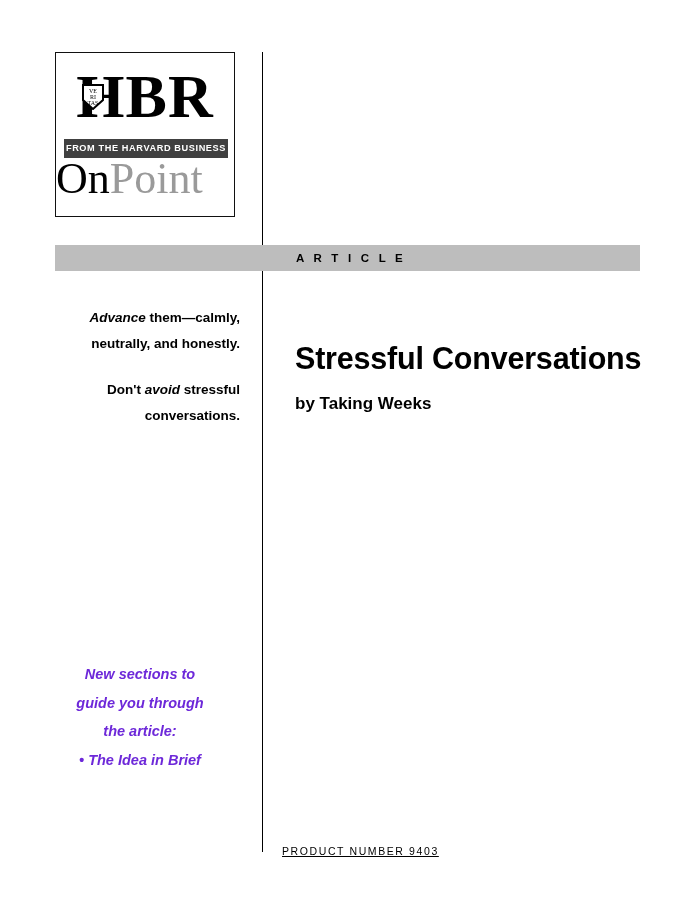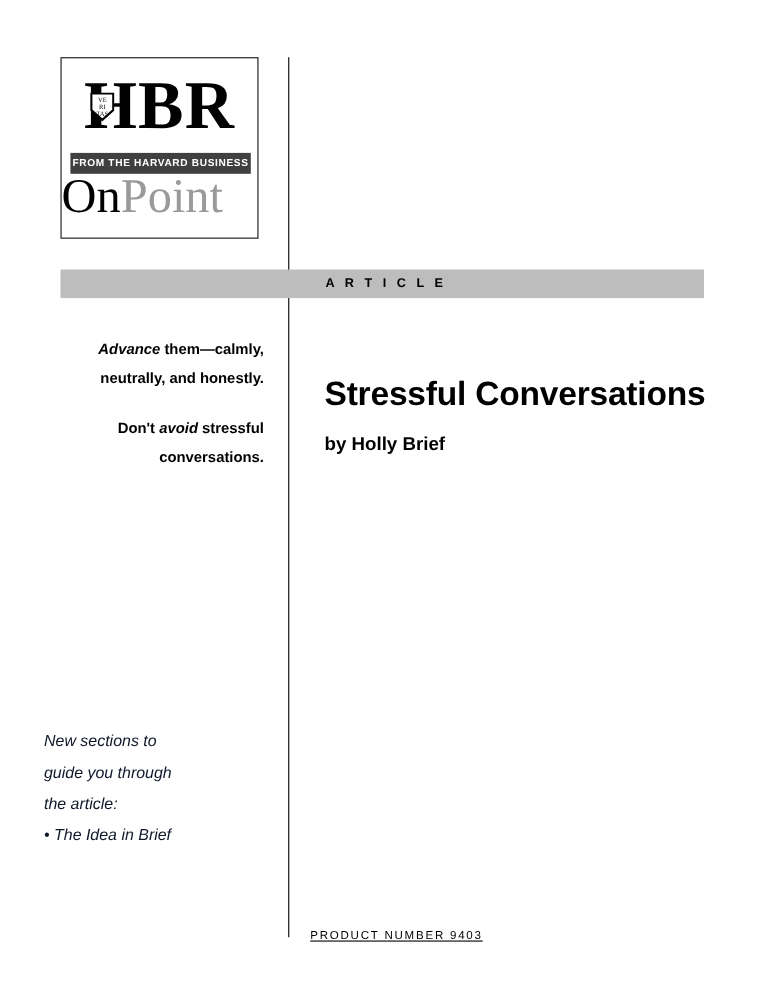--- a/index.html
+++ b/index.html
@@ -124,27 +124,27 @@
     color: #000;
   }
   .left-col p { margin: 0 0 20px 0; }
   .left-col em { font-style: italic; }
 
   .left-col-lower {
     position: absolute;
     left: 40px;
     top: 660px;
     width: 200px;
-    text-align: left;
-    font-family: "Liberation Sans", sans-serif;
-    font-weight: normal;
+    text-align: center;
+    font-family: "Liberation Sans", sans-serif;
+    font-weight: bold;
     font-style: italic;
     font-size: 14.5px;
     line-height: 28.5px;
-    color: #0f172a;
+    color: #6d28d9;
   }
   .left-col-lower div { white-space: nowrap; }
 
   
   .title {
     position: absolute;
     left: 295px;
     top: 297px;
     width: 355px;
     font-family: "Liberation Sans", sans-serif;
@@ -213,17 +213,17 @@
     <div>New sections to</div>
     <div>guide you through</div>
     <div>the article:</div>
     <div>• The Idea in Brief</div>
   </div>
 
   <div class="title">
     <br>
     <span>Stressful Conversations</span>
   </div>
-  <div class="byline">by Holly Brief</div>
+  <div class="byline">by Taking Weeks</div>
 
   <div class="product-number">PRODUCT NUMBER 9403</div>
 
 </div>
 
 </body></html>

